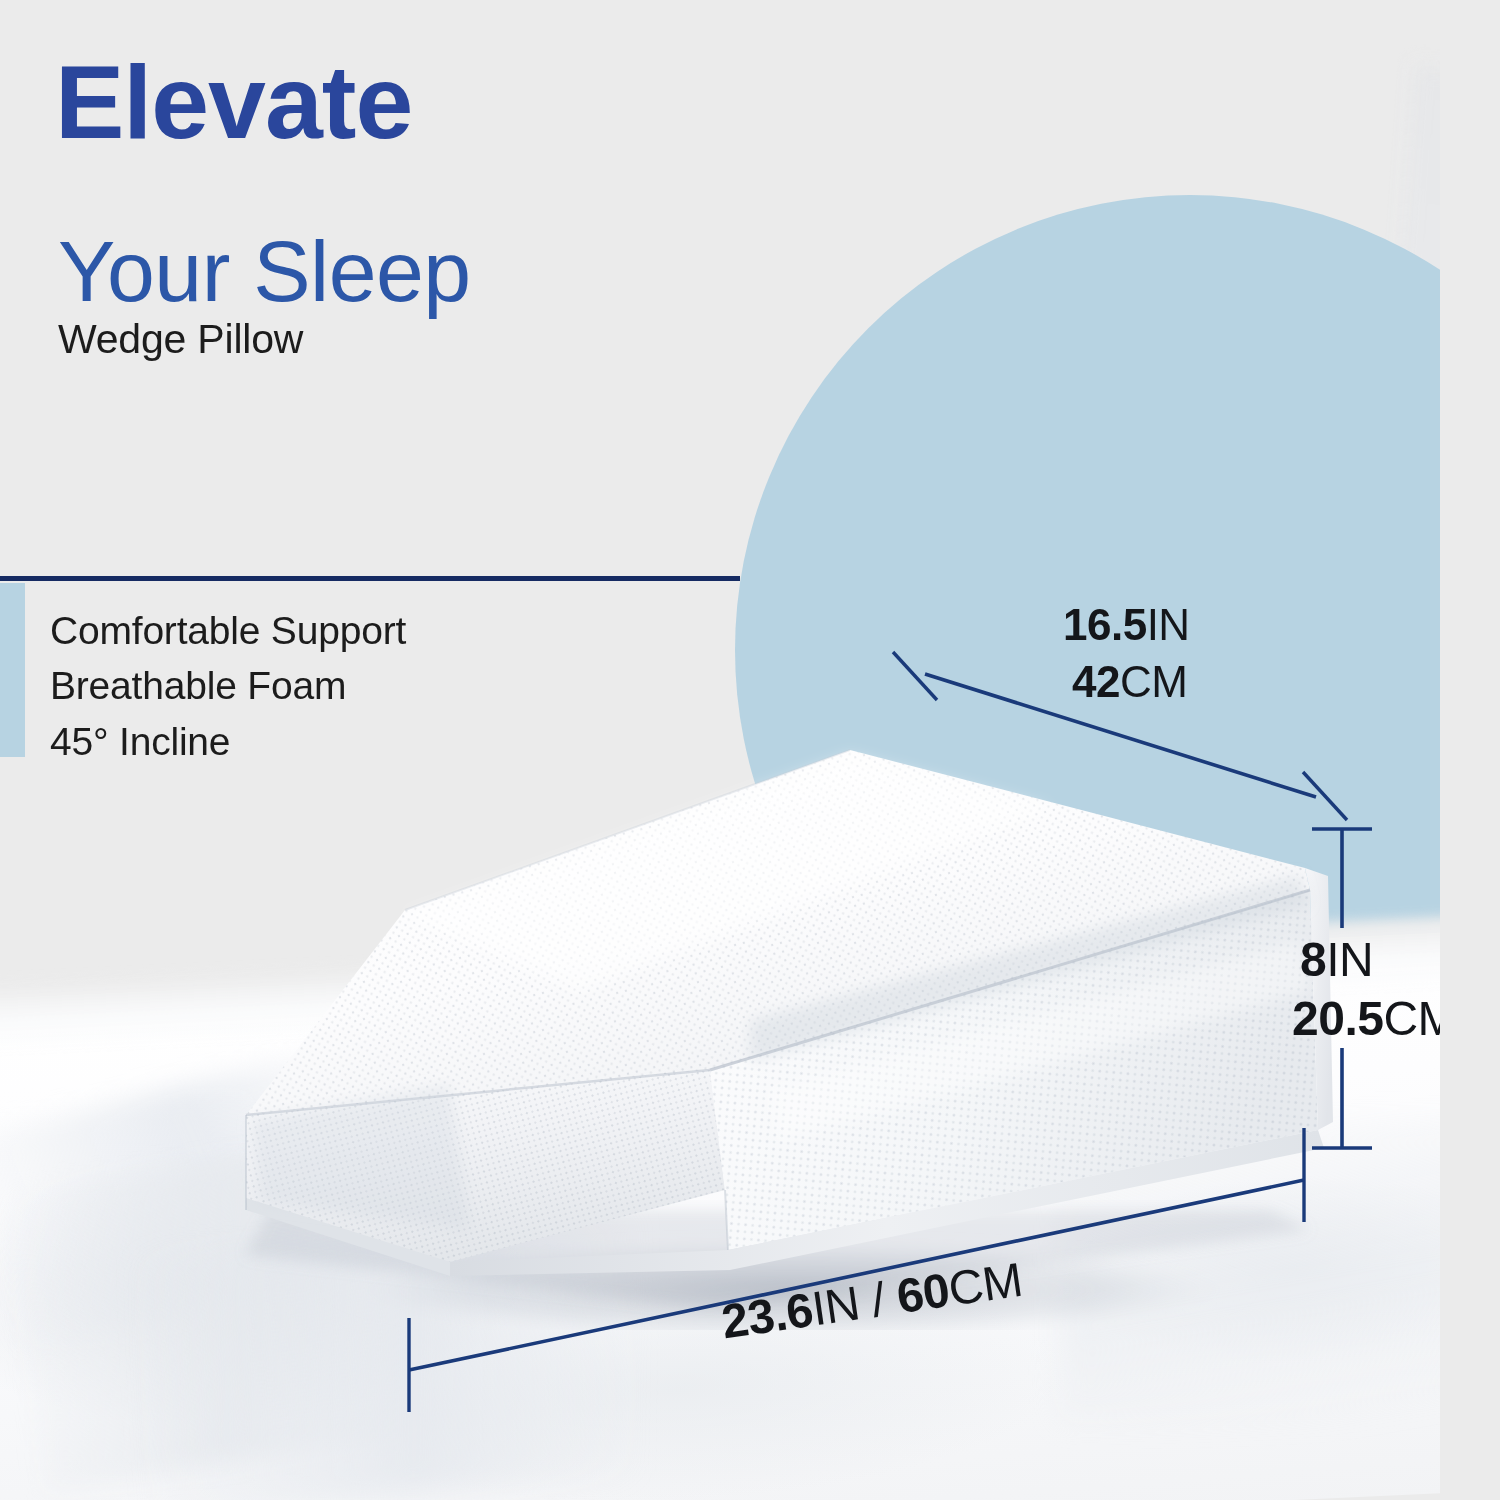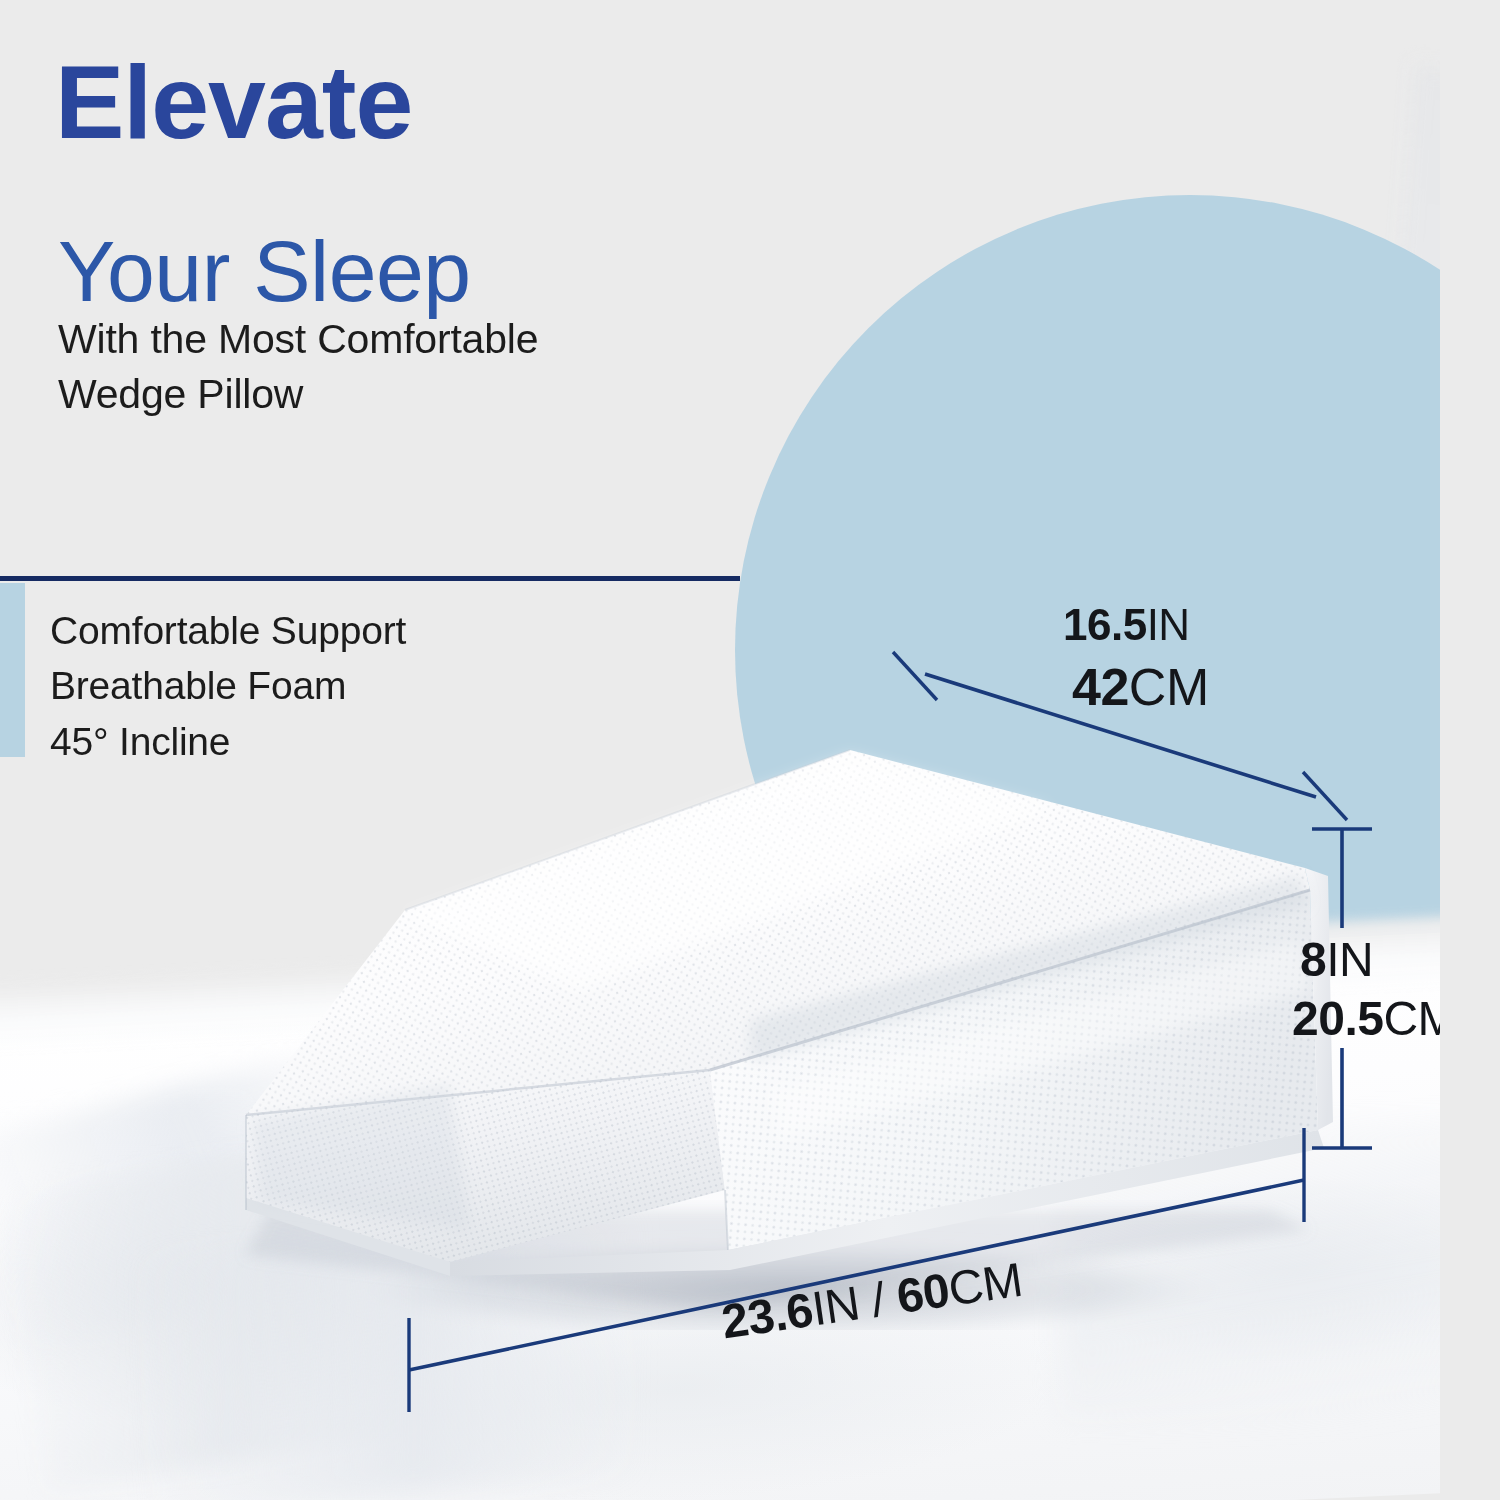--- a/index.html
+++ b/index.html
@@ -108,21 +108,21 @@
   
   #pillow { position:absolute; left:150px; top:690px; width:1220px; height:640px; }
   .dim-svg { position:absolute; left:0; top:0; width:1500px; height:1500px; pointer-events:none; }
 
   
   .dim-label { position:absolute; color:#14161a; white-space:nowrap; }
   .dim-label .num { font-weight:bold; }
   .dim-label .unit { font-weight:normal; }
 
   .dl-depth-1 { left:1063px; top:600px; font-size:44px; letter-spacing:-.5px; }
-  .dl-depth-2 { left:1072px; top:657px; font-size:52px; letter-spacing:-.5px; }
+  .dl-depth-2 { left:1072px; top:657px; font-size:44px; letter-spacing:-.5px; }
   .dl-height-1 { left:1300px; top:932px; font-size:48px; letter-spacing:-.5px; }
   .dl-height-2 { left:1292px; top:991px; font-size:48px; letter-spacing:-.5px; }
   .dl-width {
     left:718px; top:1295px; font-size:48px; letter-spacing:-.5px;
     transform:rotate(-8.2deg); transform-origin:left top;
   }
 </style>
 </head>
 <body>
 
@@ -234,21 +234,20 @@
 
       <line x1="409" y1="1370" x2="1304" y2="1180"></line>
       <line x1="409" y1="1318" x2="409" y2="1412" stroke-width="3.4"></line>
       <line x1="1304" y1="1128" x2="1304" y2="1222" stroke-width="3.4"></line>
     </g>
   </svg>
 
   <div class="headline">Elevate</div>
   <div class="headline-2">Your Sleep</div>
   <div class="subhead">
-    <div>With the Most Comfortable</div>
     <div>Wedge Pillow</div>
   </div>
 
   <div class="rule"></div>
   <div class="accent-bar"></div>
 
   <div class="features">
     <div>Comfortable Support</div>
     <div>Breathable Foam</div>
     <div>45° Incline</div>

